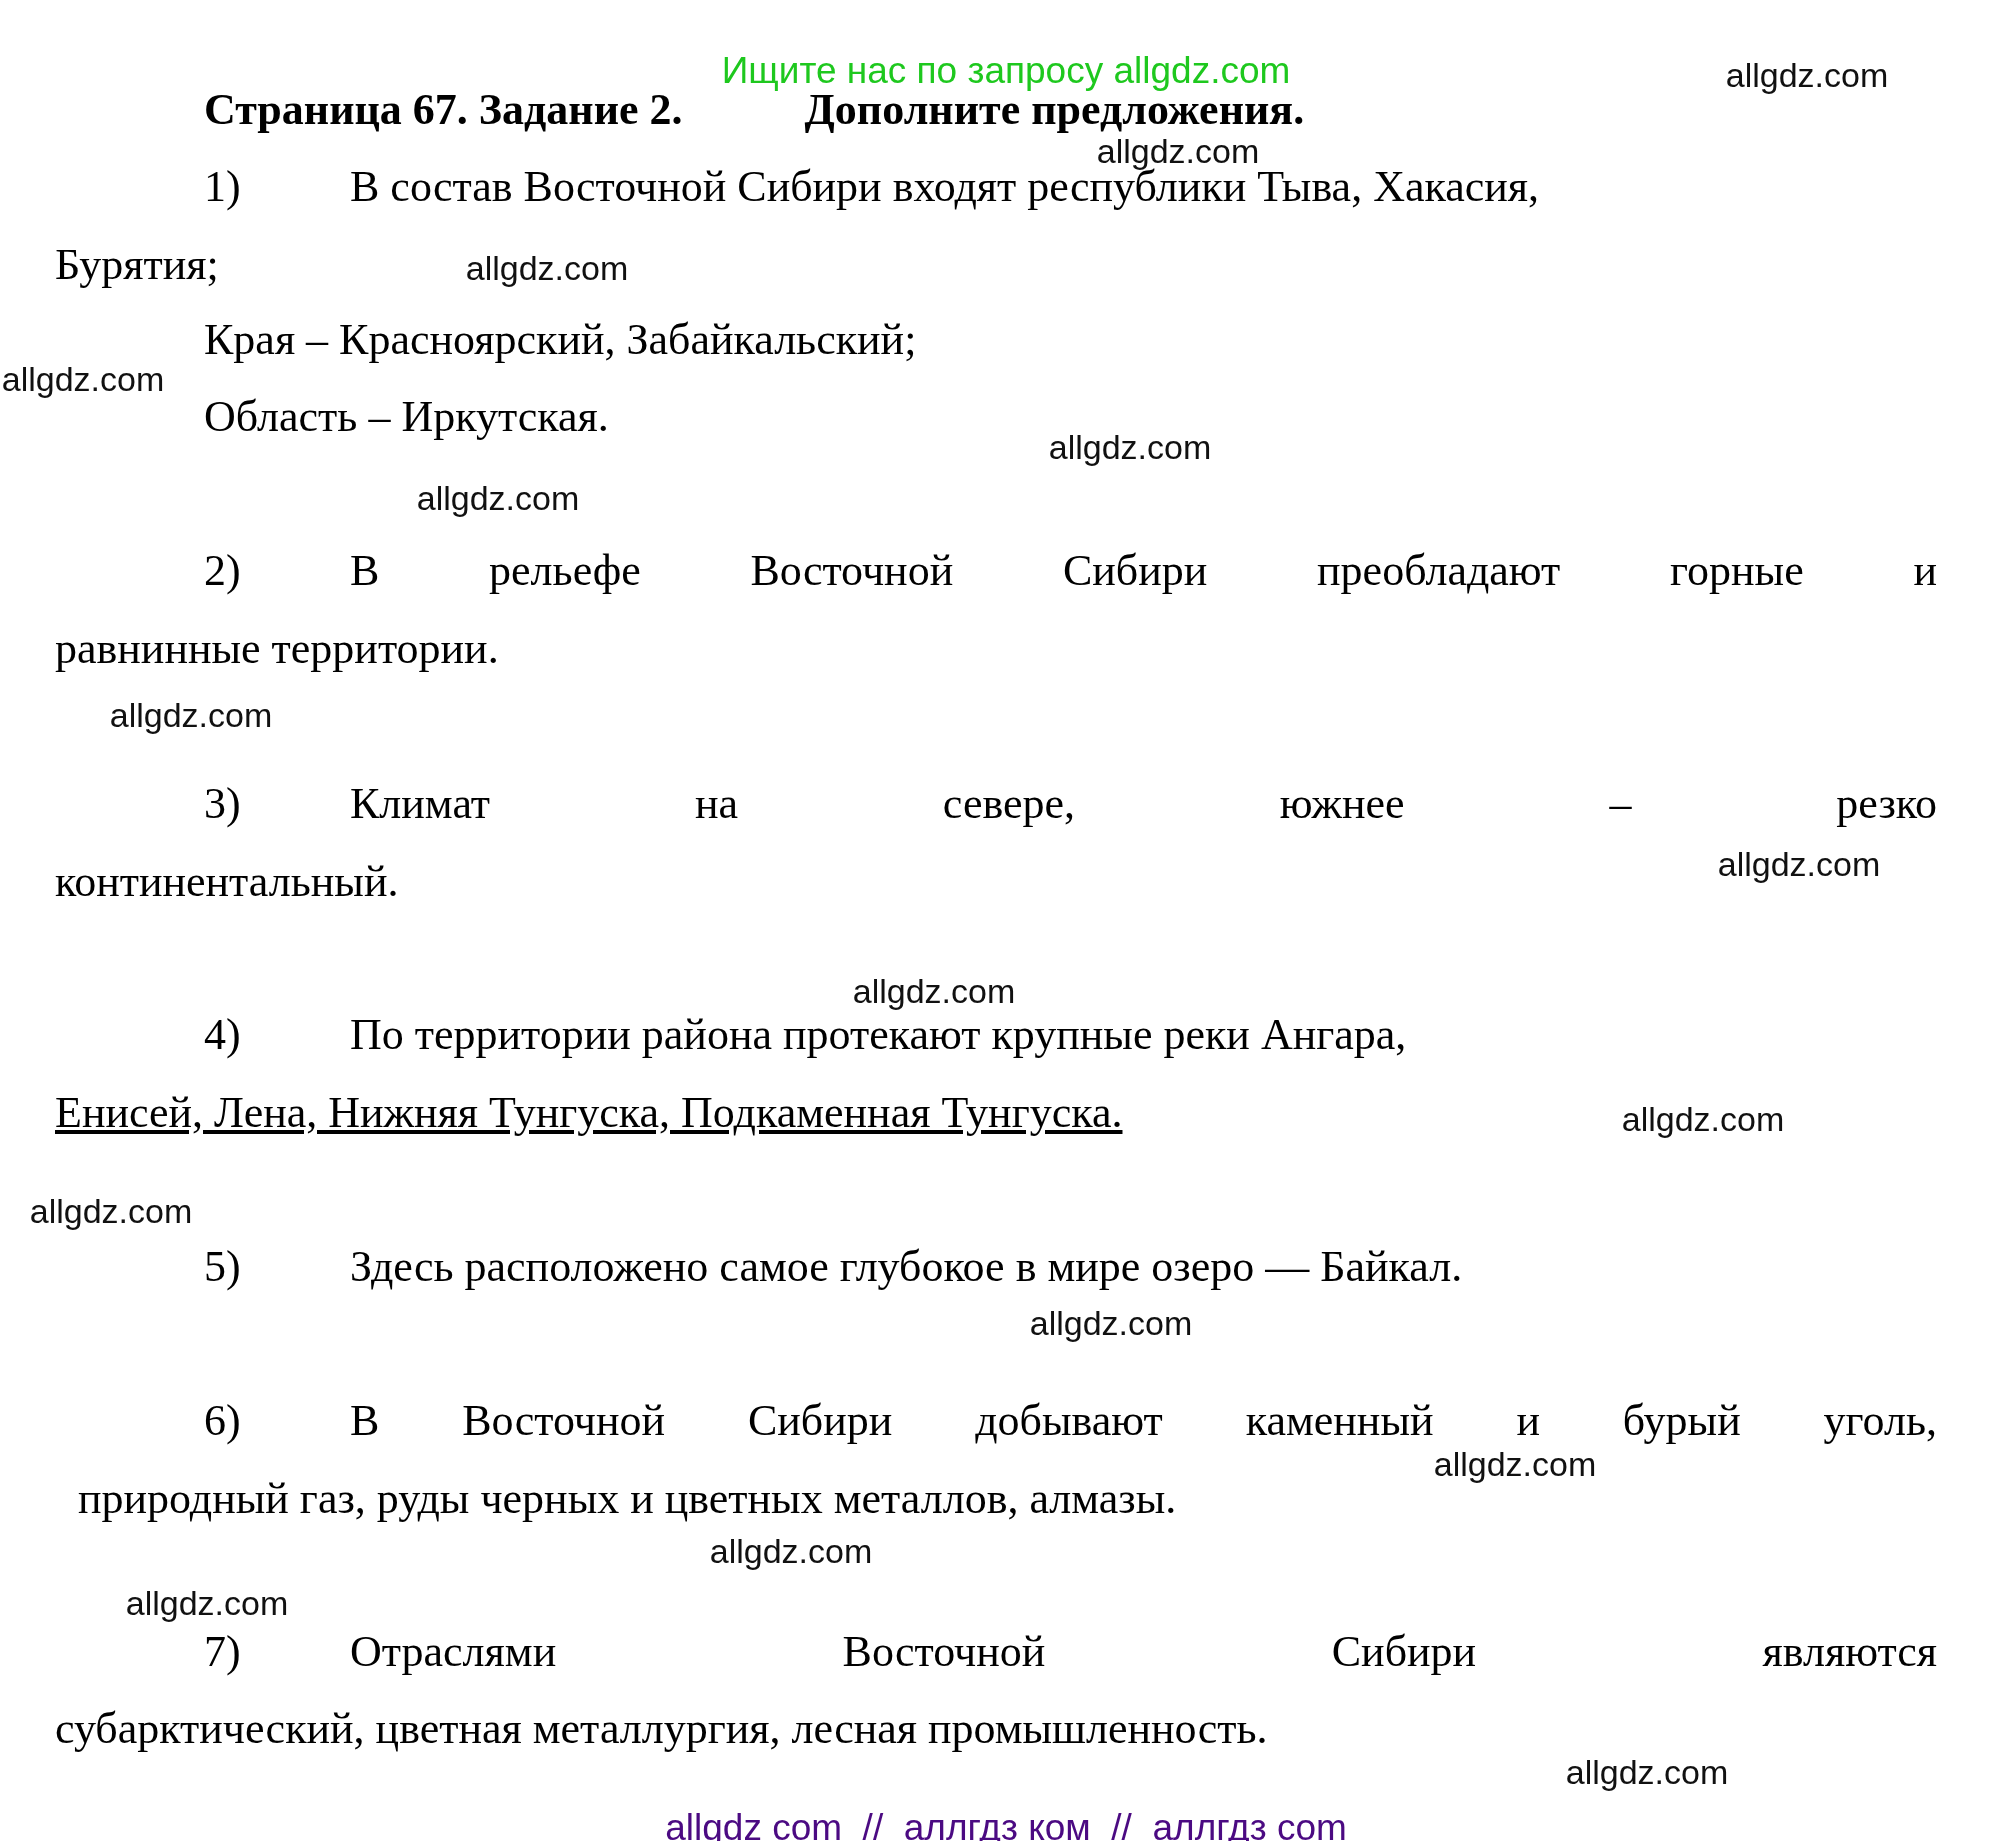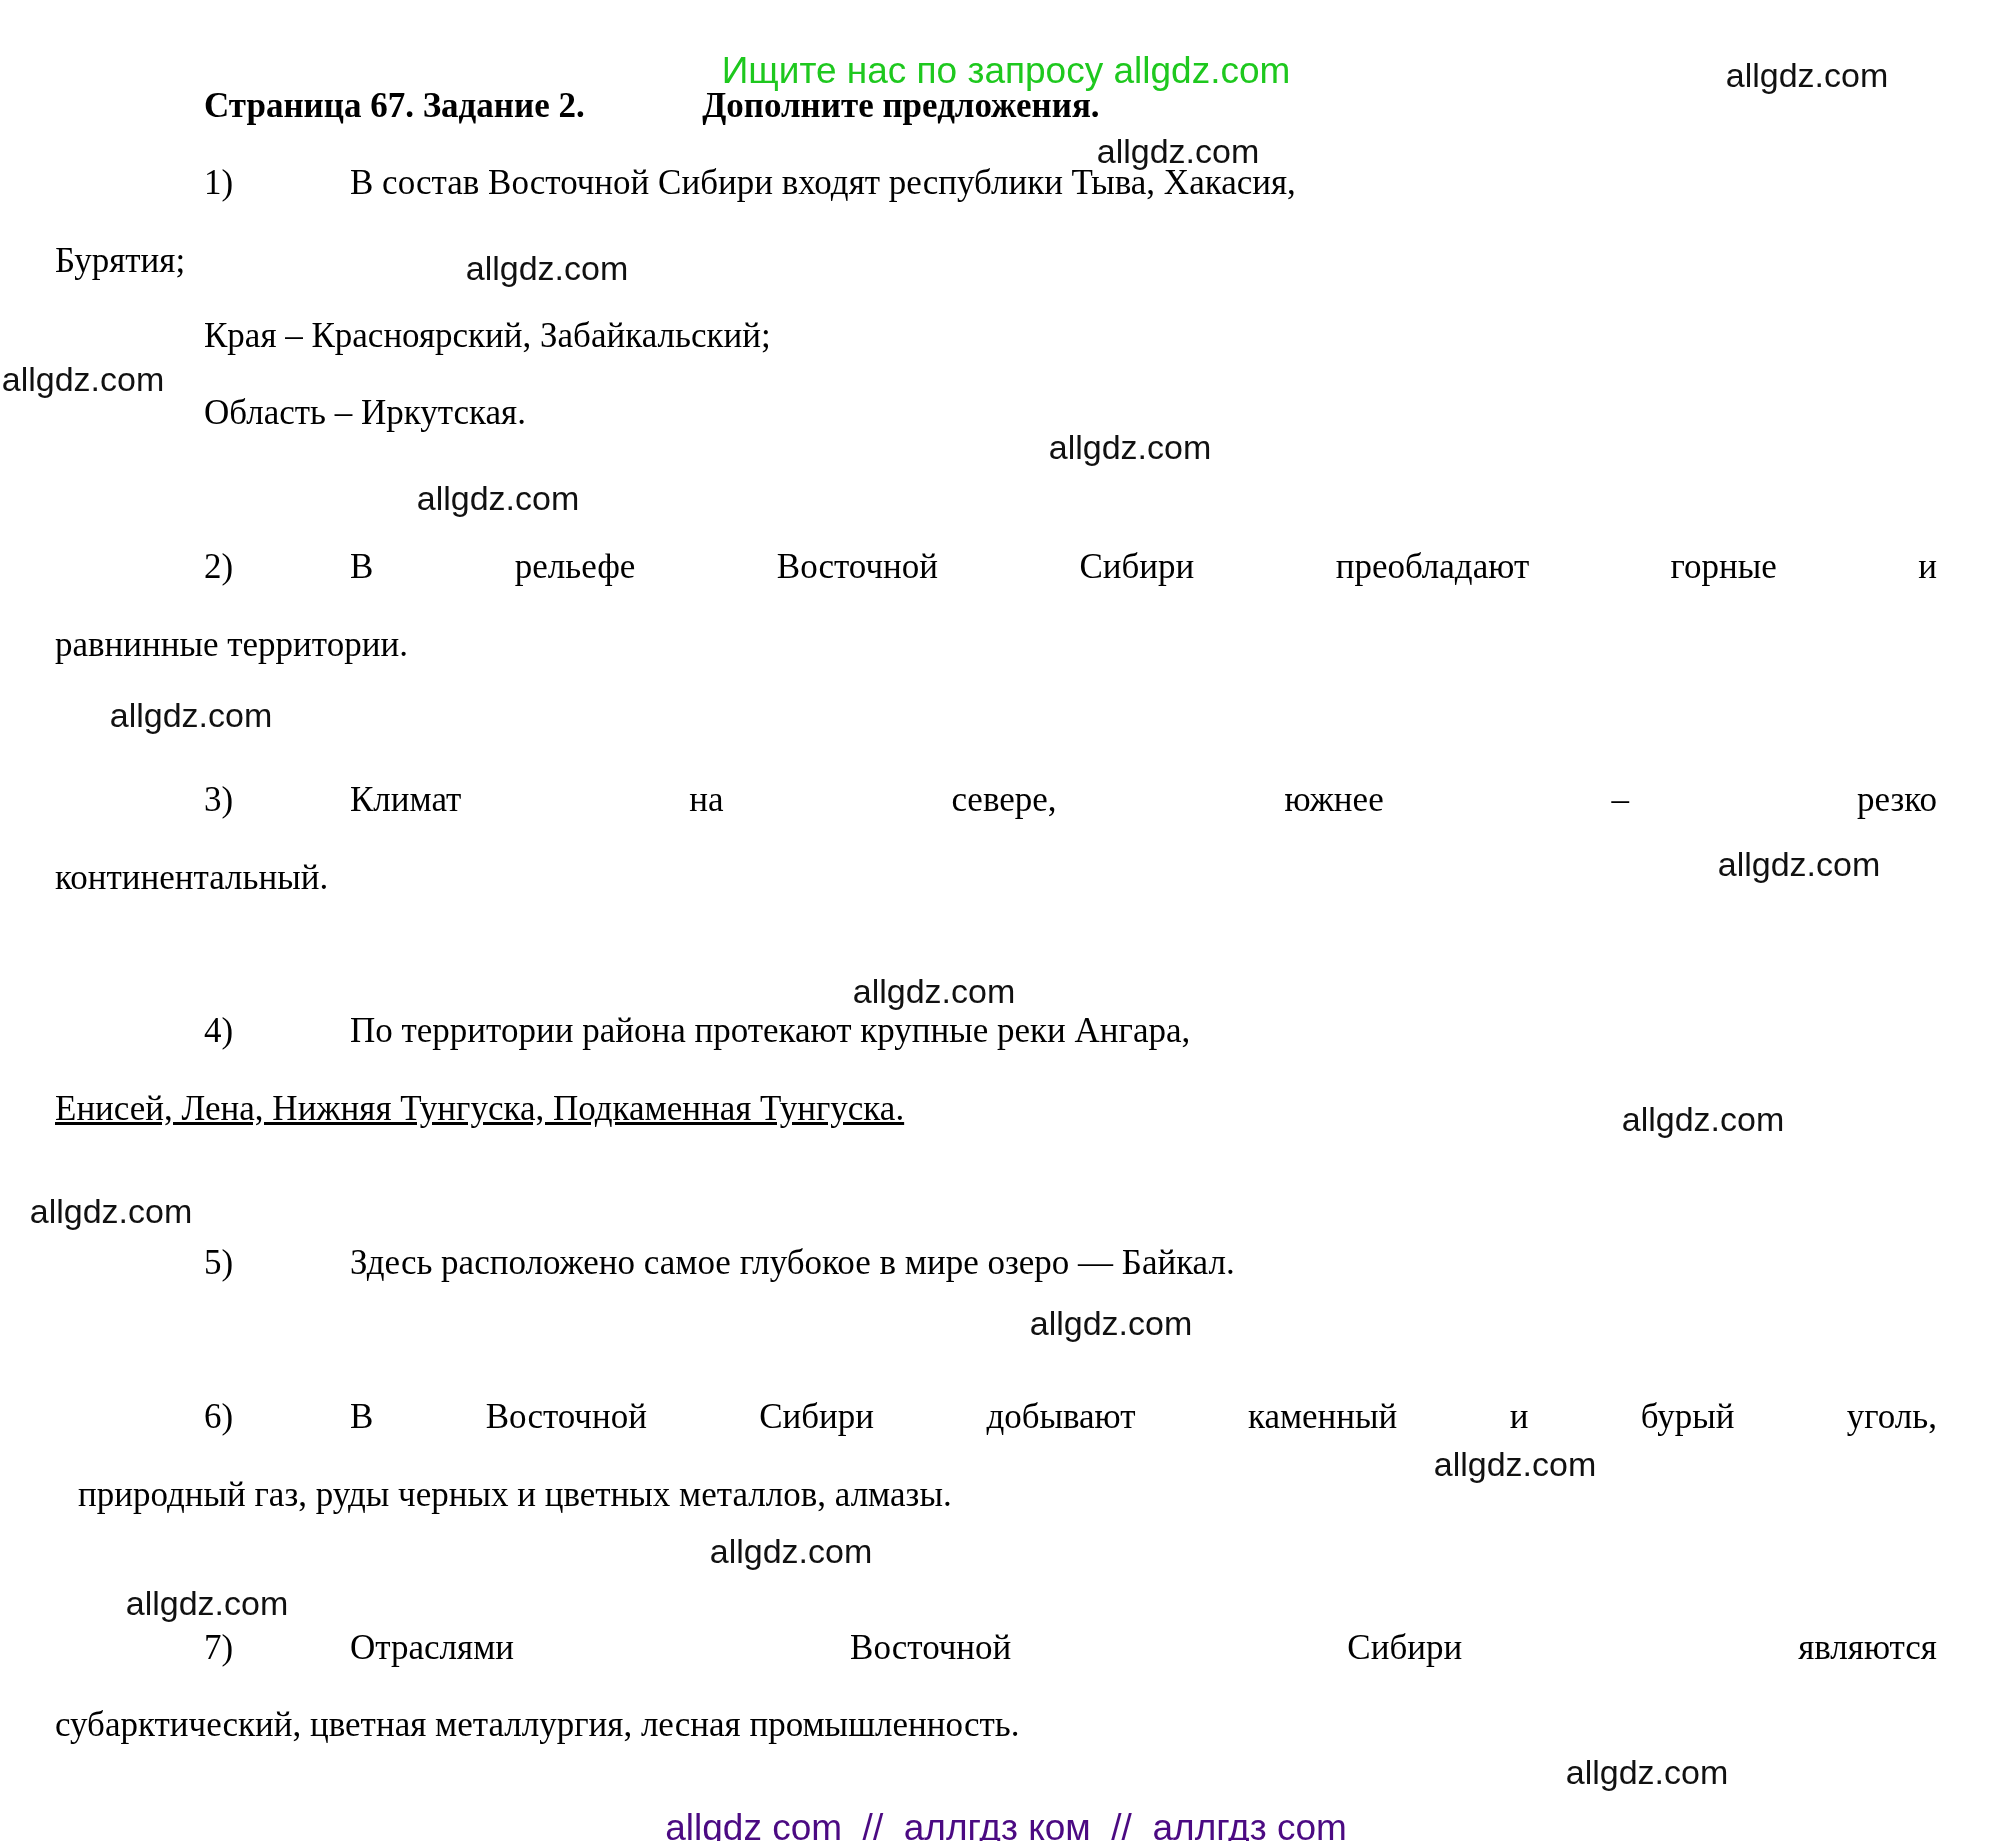--- a/index.html
+++ b/index.html
@@ -1,18 +1,18 @@
 <!DOCTYPE html>
 <html><head>
   <meta charset="utf-8">
   <style>
     html, body { margin: 0; padding: 0; background: #ffffff; }
     body { width: 2013px; height: 1842px; position: relative; overflow: hidden; }
     .abs { position: absolute; white-space: nowrap; }
-    .serif { font-family: "Liberation Serif", "DejaVu Serif", serif; color: #000; font-size: 35px; line-height: 1; }
+    .serif { font-family: "Liberation Serif", "DejaVu Serif", serif; color: #000; font-size: 44px; line-height: 1; }
     .wm { font-family: "Liberation Sans", "DejaVu Sans", sans-serif; color: #111; font-size: 34px; line-height: 1; transform: translate(-50%, -50%); }
     .promo { font-family: "Liberation Sans", "DejaVu Sans", sans-serif; font-size: 37px; line-height: 1; transform: translate(-50%, -50%); }
     .title { font-weight: bold; }
     .numrow { display: flex; }
     .numrow .num { width: 146px; flex: 0 0 146px; }
     .numrow .rest { flex: 1 1 auto; }
     .jrow { display: flex; justify-content: space-between; }
   </style>
 </head>
 <body>

